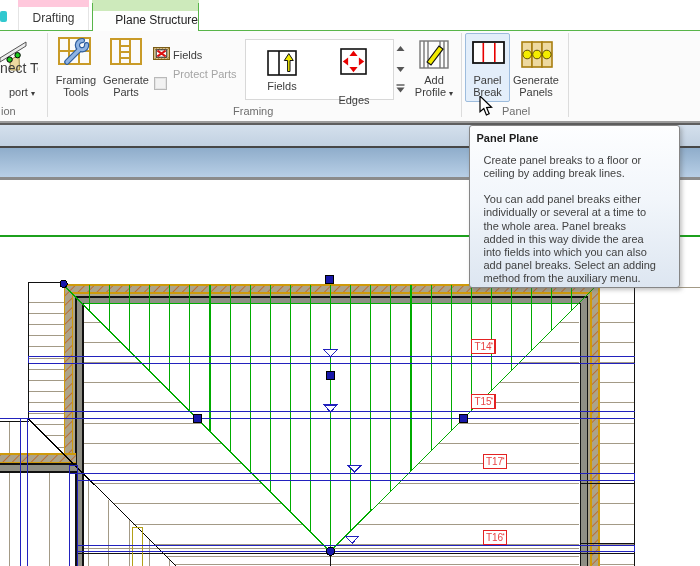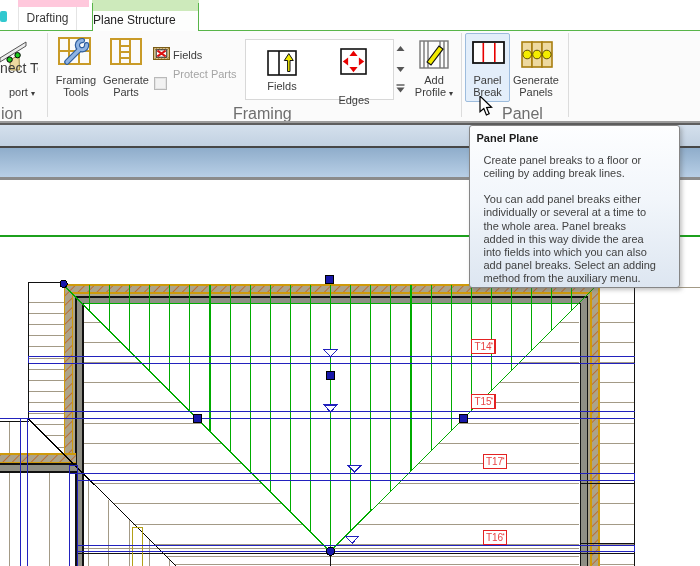--- a/index.html
+++ b/index.html
@@ -1,28 +1,28 @@
 <!DOCTYPE html>
 <html><head><meta charset="utf-8"><style>
 *{margin:0;padding:0;box-sizing:border-box}
 body{width:700px;height:566px;position:relative;font-family:"Liberation Sans",sans-serif;background:#fff;overflow:hidden}
 .a{position:absolute}
 .t11{font-size:11px;color:#3c3c3c;line-height:11.6px;text-align:center}
-.lbl{font-size:16px;color:#6e6e6e}
+.lbl{font-size:11px;color:#6e6e6e}
 </style></head><body>
 
 <div class="a" style="left:0;top:0;width:700px;height:31px;background:#ffffff"></div>
 <div class="a" style="left:18px;top:0;width:71px;height:7px;background:#ffc8dc"></div>
-<div class="a" style="left:18px;top:7px;width:59px;height:24px;background:#fff;border-left:1px solid #e4e4e4;border-right:1px solid #e4e4e4;font-size:12px;color:#3a3a3a;text-align:center;line-height:23px">Drafting</div>
+<div class="a" style="left:18px;top:7px;width:71px;height:24px;background:#fff;border-left:1px solid #e4e4e4;border-right:1px solid #e4e4e4;font-size:12px;color:#3a3a3a;text-align:center;line-height:23px">Drafting</div>
 <div class="a" style="left:92px;top:0;width:107px;height:11px;background:#cdeabb"></div>
 <div class="a" style="left:92px;top:3px;width:1.4px;height:28px;background:#58b549"></div>
 <div class="a" style="left:197.6px;top:3px;width:1.4px;height:28px;background:#58b549"></div>
 <div class="a" style="left:0;top:30px;width:93px;height:1.6px;background:#58b549"></div>
 <div class="a" style="left:198px;top:30px;width:502px;height:1.6px;background:#58b549"></div>
-<div class="a" style="left:92px;top:11px;width:107px;height:20px;background:#fdfefd;border-left:1.4px solid #58b549;border-right:1.4px solid #58b549;font-size:12px;color:#222;text-align:left;line-height:18px">Plane Structure</div>
+<div class="a" style="left:92px;top:11px;width:107px;height:20px;background:#fdfefd;border-left:1.4px solid #58b549;border-right:1.4px solid #58b549;font-size:12px;color:#222;text-align:right;line-height:18px">Plane Structure</div>
 <div class="a" style="left:0;top:11px;width:7px;height:11px;background:#31c8cf;border-radius:2px"></div>
 
 <div class="a" style="left:0;top:31px;width:700px;height:90px;background:#fbfbfb"></div>
 <div class="a" style="left:47px;top:33px;width:1px;height:84px;background:#dcdcdc"></div>
 <div class="a" style="left:461px;top:33px;width:1px;height:84px;background:#dcdcdc"></div>
 <div class="a" style="left:568px;top:33px;width:1px;height:84px;background:#dcdcdc"></div>
 
 <svg class="a" style="left:0;top:34px" width="40" height="44" viewBox="0 0 40 44">
  <polygon points="0,24 26,8 26,12 0,28" fill="#ececec" stroke="#444" stroke-width="0.9"></polygon>
  <path d="M10,26 L19,21 L19.5,36 L10.5,36 Z" fill="#eed9a0" stroke="#a08a46" stroke-width="1"></path>

